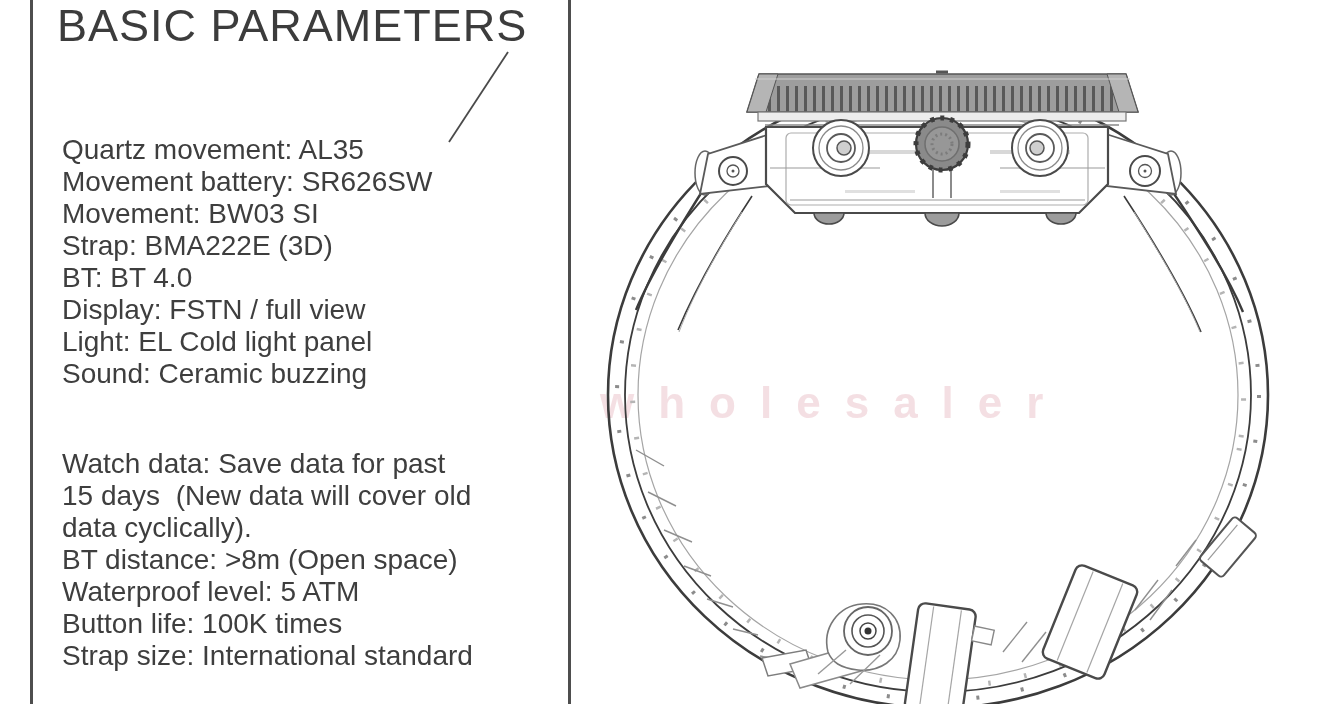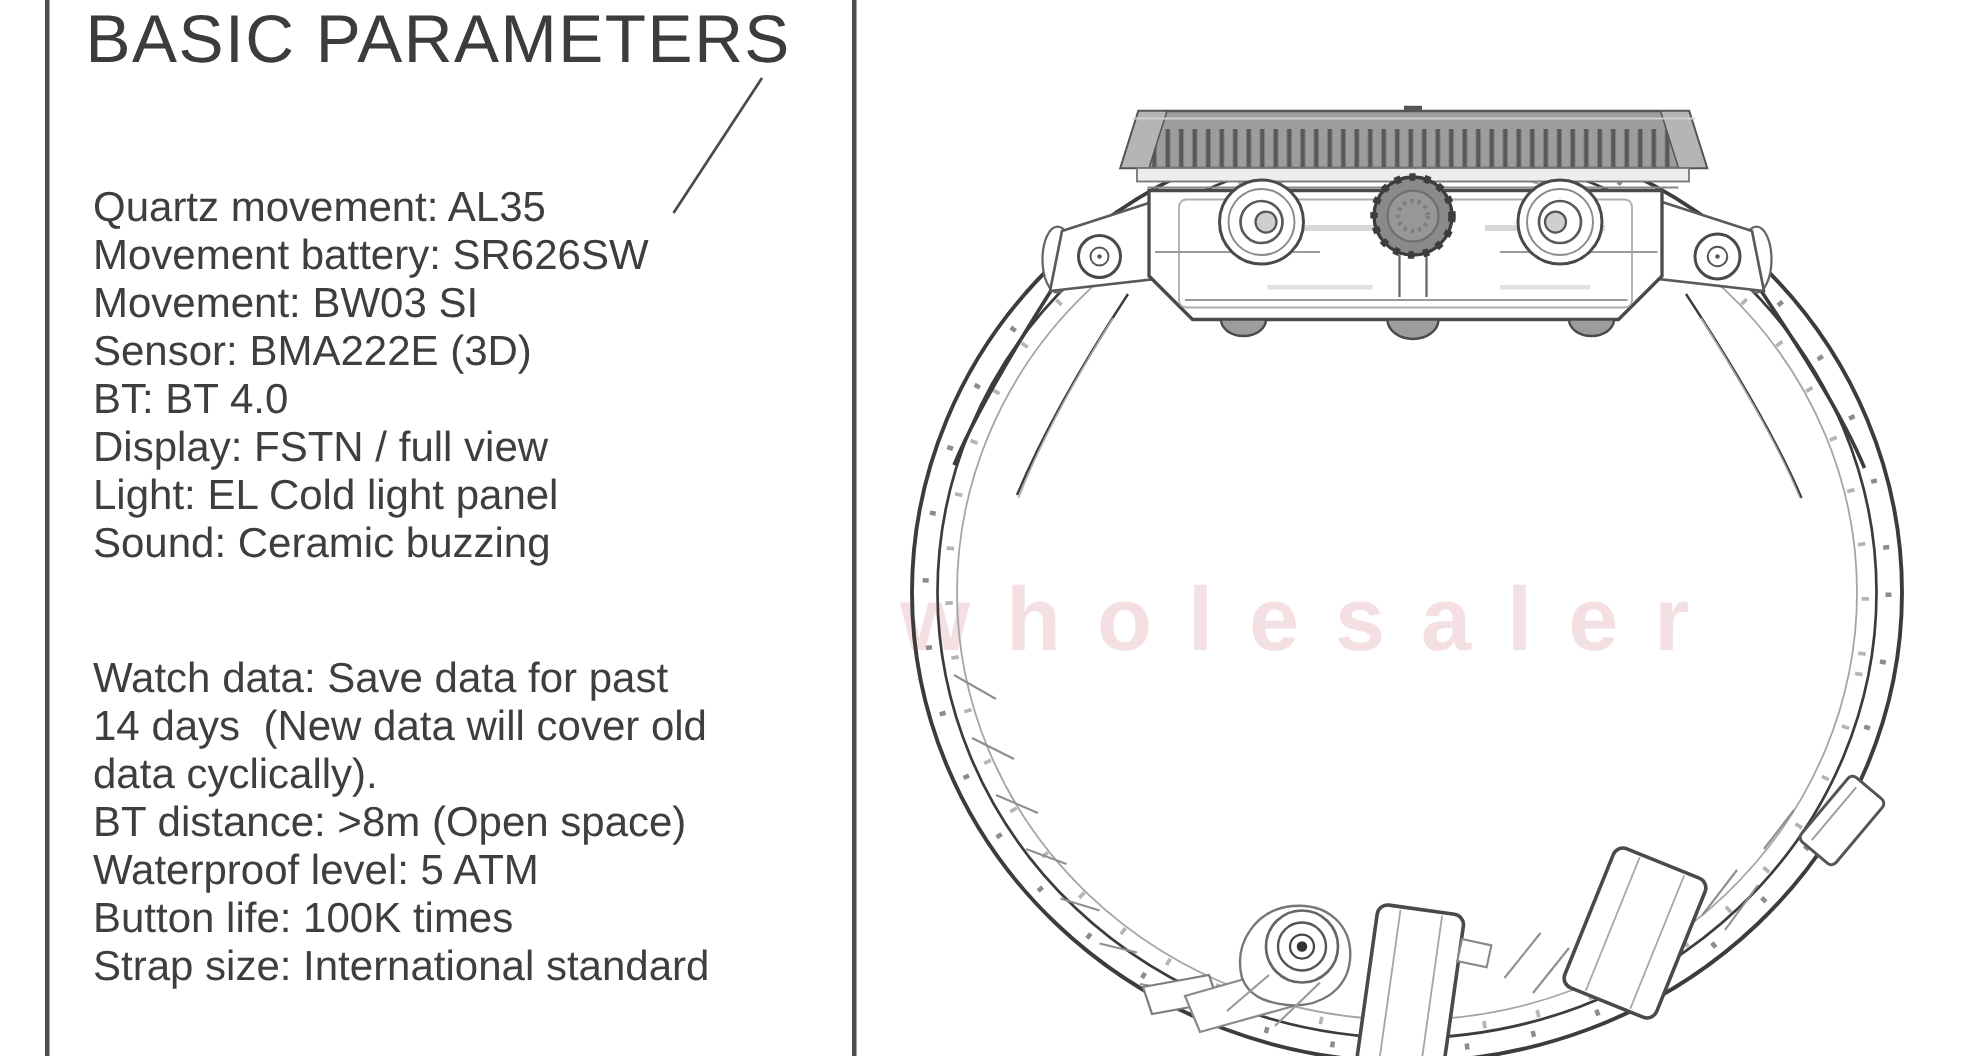--- a/index.html
+++ b/index.html
@@ -12,57 +12,57 @@
     font-family:"Liberation Sans", sans-serif;color:var(--ink);
   }
   .border-line{position:absolute;top:0;bottom:0;width:3px;background:#4e4e4e;}
   .border-line.left{left:30px;}
   .border-line.right{left:568px;}
   .panel{position:absolute;left:0;top:0;width:570px;height:492px;}
   .panel h1{
     position:absolute;left:57px;top:0px;margin:0;
     font-size:45px;font-weight:400;letter-spacing:1px;color:#3c3c3c;white-space:nowrap;
   }
-  .specs{position:absolute;left:62px;width:500px;}
+  .specs{position:absolute;left:62px;width:500px;margin-top:12px;}
   .specs.block1{top:122px;}
   .specs.block2{top:436px;}
   .spec-line{
     font-size:28px;line-height:32px;color:#3e3e3e;white-space:pre-wrap;
   }
   .leader{position:absolute;left:400px;top:38px;width:120px;height:115px;}
   .watermark{
     position:absolute;left:600px;top:378px;width:660px;
-    font-size:60px;font-weight:700;letter-spacing:24px;
+    font-size:44px;font-weight:700;letter-spacing:24px;
     color:var(--watermark);white-space:nowrap;z-index:1;
   }
   .drawing{position:absolute;left:580px;top:0;width:745px;height:704px;z-index:2;}
 </style>
 </head>
 <body>
 
 <div>
 
   <div class="border-line left"></div>
   <div class="border-line right"></div>
 
   <div class="panel">
     <h1>BASIC PARAMETERS</h1>
     <div class="specs block1">
         <div class="spec-line">Quartz movement: AL35</div>
         <div class="spec-line">Movement battery: SR626SW</div>
         <div class="spec-line">Movement: BW03 SI</div>
-        <div class="spec-line">Sensor: BMA222E (3D)</div>
+        <div class="spec-line">Strap: BMA222E (3D)</div>
         <div class="spec-line">BT: BT 4.0</div>
         <div class="spec-line">Display: FSTN / full view</div>
         <div class="spec-line">Light: EL Cold light panel</div>
         <div class="spec-line">Sound: Ceramic buzzing</div>
       </div>
     <div class="specs block2">
         <div class="spec-line">Watch data: Save data for past</div>
-        <div class="spec-line">14 days  (New data will cover old</div>
+        <div class="spec-line">15 days  (New data will cover old</div>
         <div class="spec-line">data cyclically).</div>
         <div class="spec-line">BT distance: &gt;8m (Open space)</div>
         <div class="spec-line">Waterproof level: 5 ATM</div>
         <div class="spec-line">Button life: 100K times</div>
         <div class="spec-line">Strap size: International standard</div>
       </div>
   </div>
 
   <svg class="leader" viewBox="400 38 120 115">
     <line x1="508" y1="52" x2="449" y2="142" stroke="#4a4a4a" stroke-width="1.8"></line>

